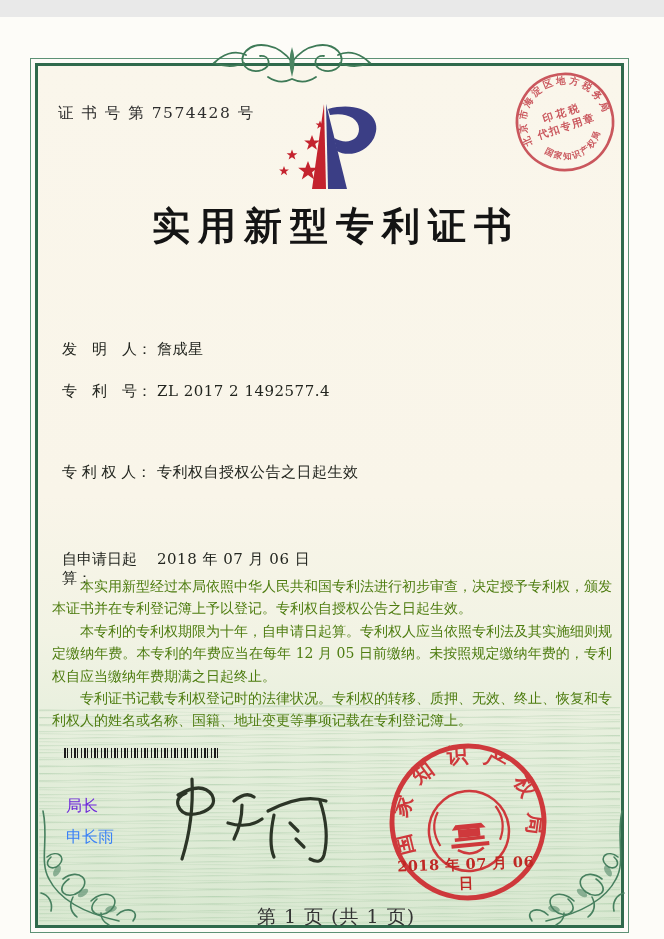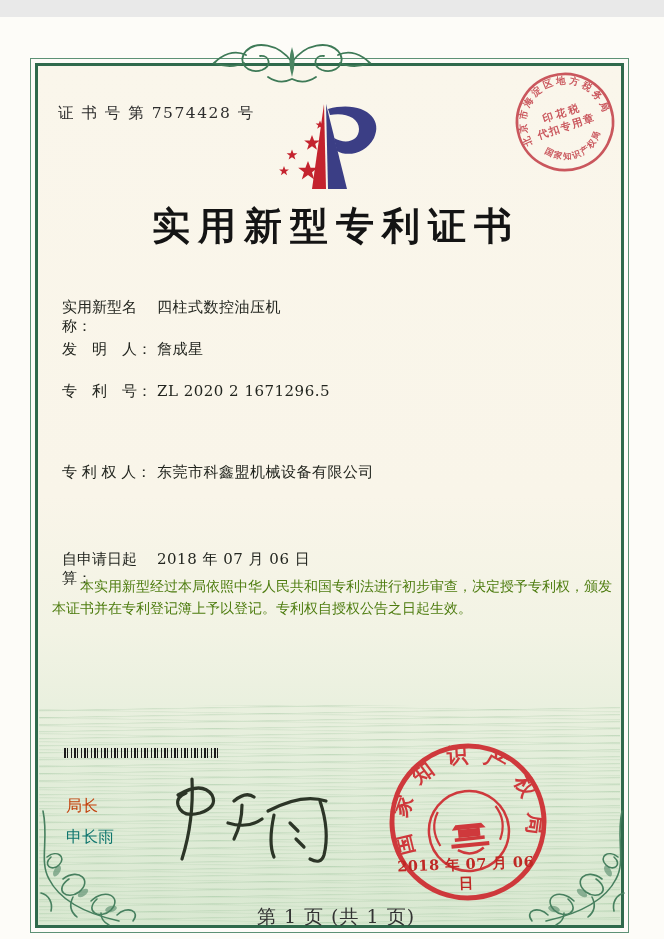--- a/index.html
+++ b/index.html
@@ -39,22 +39,22 @@
   .grant-right{position:absolute;left:310px;top:0;}
   .paras{
     position:absolute;left:52px;width:560px;top:558px;
     font-size:14px;line-height:22.4px;text-align:justify;color:#4d7c0f;
   }
   .paras p{margin:0;text-indent:2em;}
   .barcode{
     position:absolute;left:64px;top:731px;width:157px;height:10px;
     background:repeating-linear-gradient(90deg,#1b1b1b 0 2px,transparent 2px 3px,#1b1b1b 3px 4px,transparent 4px 7px,#1b1b1b 7px 8px,transparent 8px 10px);
   }
-  .signoff-title{position:absolute;left:66px;top:779px;font-size:16px;color:#c2410c;}
-  .signoff-name{position:absolute;left:66px;top:810px;font-size:16px;color:#0f766e;}
+  .signoff-title{position:absolute;left:66px;top:779px;font-size:16px;color:#6d28d9;}
+  .signoff-name{position:absolute;left:66px;top:810px;font-size:16px;color:#3b82f6;}
   .sig-svg{position:absolute;left:148px;top:752px;}
   
   .seal-big{position:absolute;left:383px;top:720px;transform:rotate(-6deg);}
   .seal-date{
     position:absolute;left:388px;top:838px;width:156px;text-align:center;
     font-size:14.5px;color:#bf2824;letter-spacing:.5px;transform:rotate(-2deg);font-weight:600;
   }
   .tax-stamp{position:absolute;left:509px;top:49px;transform:rotate(-18deg);opacity:.92;}
   .footer{position:absolute;left:0;right:0;top:887px;text-align:center;font-size:19px;letter-spacing:1px;color:#333;}
   .ornament-top{position:absolute;left:204px;top:18px;}
@@ -128,38 +128,37 @@
       <use href="#starp" transform="translate(46,72) scale(1.0)"></use>
       <use href="#starp" transform="translate(50,44) scale(0.8)"></use>
       <use href="#starp" transform="translate(30,56) scale(0.55)"></use>
       <use href="#starp" transform="translate(22,72) scale(0.5)"></use>
       <use href="#starp" transform="translate(58,26) scale(0.45)"></use>
     </g>
   </svg>
 
   <div class="title">实用新型专利证书</div>
 
-  <div class="frow" style="top:281px">
-    <span class="flab">实用新型名称：</span><span class="fval">四柱式数控油压机</span>
-  </div>
   <div class="frow" style="top:323px">
     <span class="flab">发　明　人：</span><span class="fval">詹成星</span>
   </div>
   <div class="frow" style="top:365px">
-    <span class="flab">专　利　号：</span><span class="fval">ZL 2020 2 1671296.5</span>
+    <span class="flab">专　利　号：</span><span class="fval">ZL 2017 2 1492577.4</span>
   </div>
   <div class="frow" style="top:446px">
-    <span class="flab">专 利 权 人：</span><span class="fval">东莞市科鑫盟机械设备有限公司</span>
+    <span class="flab">专 利 权 人：</span><span class="fval">专利权自授权公告之日起生效</span>
   </div>
   <div class="frow" style="top:533px">
     <span class="flab">自申请日起算：</span><span class="fval">2018 年 07 月 06 日</span>
   </div>
 
   <div class="paras">
     <p>本实用新型经过本局依照中华人民共和国专利法进行初步审查，决定授予专利权，颁发本证书并在专利登记簿上予以登记。专利权自授权公告之日起生效。</p>
+    <p>本专利的专利权期限为十年，自申请日起算。专利权人应当依照专利法及其实施细则规定缴纳年费。本专利的年费应当在每年 12 月 05 日前缴纳。未按照规定缴纳年费的，专利权自应当缴纳年费期满之日起终止。</p>
+    <p>专利证书记载专利权登记时的法律状况。专利权的转移、质押、无效、终止、恢复和专利权人的姓名或名称、国籍、地址变更等事项记载在专利登记簿上。</p>
   </div>
 
   <div class="barcode"></div>
 
   <div class="signoff-title">局长</div>
   <div class="signoff-name">申长雨</div>
 
   <svg class="sig-svg" width="200" height="104" viewBox="0 0 200 104">
     <g stroke="#2c3527" stroke-width="3.2" fill="none" stroke-linecap="round" stroke-linejoin="round">
       <path d="M30,26 q24,-14 34,0 q6,12 -12,18 q-18,5 -22,-8 q-2,-8 8,-12"></path>

